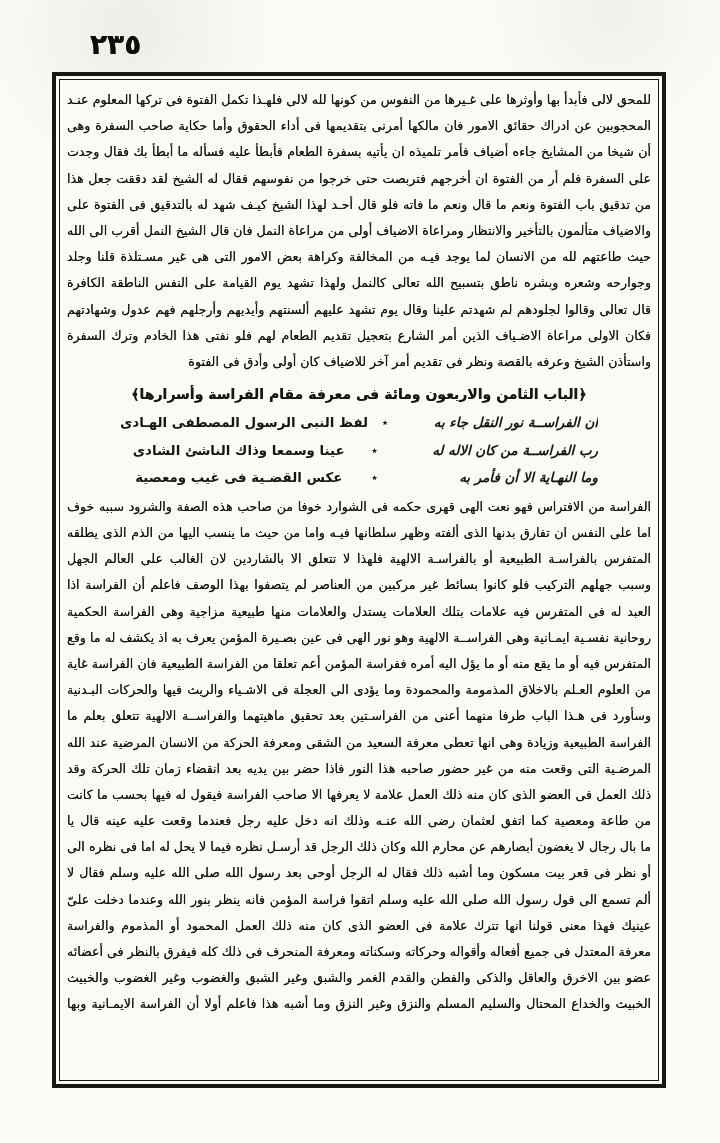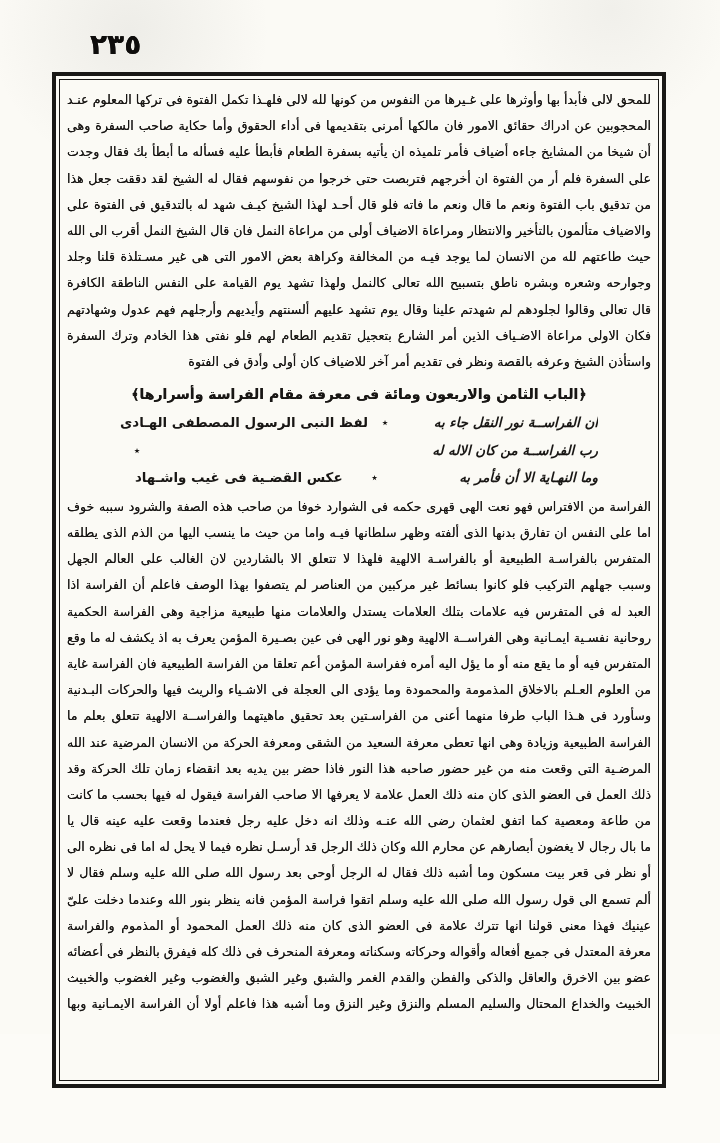--- a/index.html
+++ b/index.html
@@ -116,25 +116,26 @@
 
         <div class="verses-block">
           <div class="verse">
             <span class="hemi-right">ان الفراســة نور النقل جاء به</span>
             <span class="star">٭</span>
             <span class="hemi-left">لفظ النبى الرسول المصطفى الهـادى</span>
           </div>
           <div class="verse">
             <span class="hemi-right">رب الفراســة من كان الاله له</span>
             <span class="star">٭</span>
+            <span class="hemi-left">عينا وسمعا وذاك الناشئ الشادى</span>
           </div>
           <div class="verse">
             <span class="hemi-right">وما النهـاية الا أن فأمر به</span>
             <span class="star">٭</span>
-            <span class="hemi-left">عكس القضـية فى غيب واشـهاد</span>
+            <span class="hemi-left">عكس القضـية فى غيب ومعصية</span>
           </div>
         </div>
 
         <div class="line">الفراسة من الافتراس فهو نعت الهى قهرى حكمه فى الشوارد خوفا من صاحب هذه الصفة والشرود سببه خوف طبيعى</div>
         <div class="line">اما على النفس ان تفارق بدنها الذى ألفته وظهر سلطانها فيـه واما من حيث ما ينسب اليها من الذم الذى يطلقه عليها</div>
         <div class="line">المتفرس بالفراسـة الطبيعية أو بالفراسـة الالهية فلهذا لا تتعلق الا بالشاردين لان الغالب على العالم الجهل بنفوسهم</div>
         <div class="line">وسبب جهلهم التركيب فلو كانوا بسائط غير مركبين من العناصر لم يتصفوا بهذا الوصف فاعلم أن الفراسة اذا اتصف بها</div>
         <div class="line">العبد له فى المتفرس فيه علامات بتلك العلامات يستدل والعلامات منها طبيعية مزاجية وهى الفراسة الحكمية ومنها</div>
         <div class="line">روحانية نفسـية ايمـانية وهى الفراســة الالهية وهو نور الهى فى عين بصـيرة المؤمن يعرف به اذ يكشف له ما وقع من</div>
         <div class="line">المتفرس فيه أو ما يقع منه أو ما يؤل اليه أمره ففراسة المؤمن أعم تعلقا من الفراسة الطبيعية فان الفراسة غاية ما تعطى</div>

